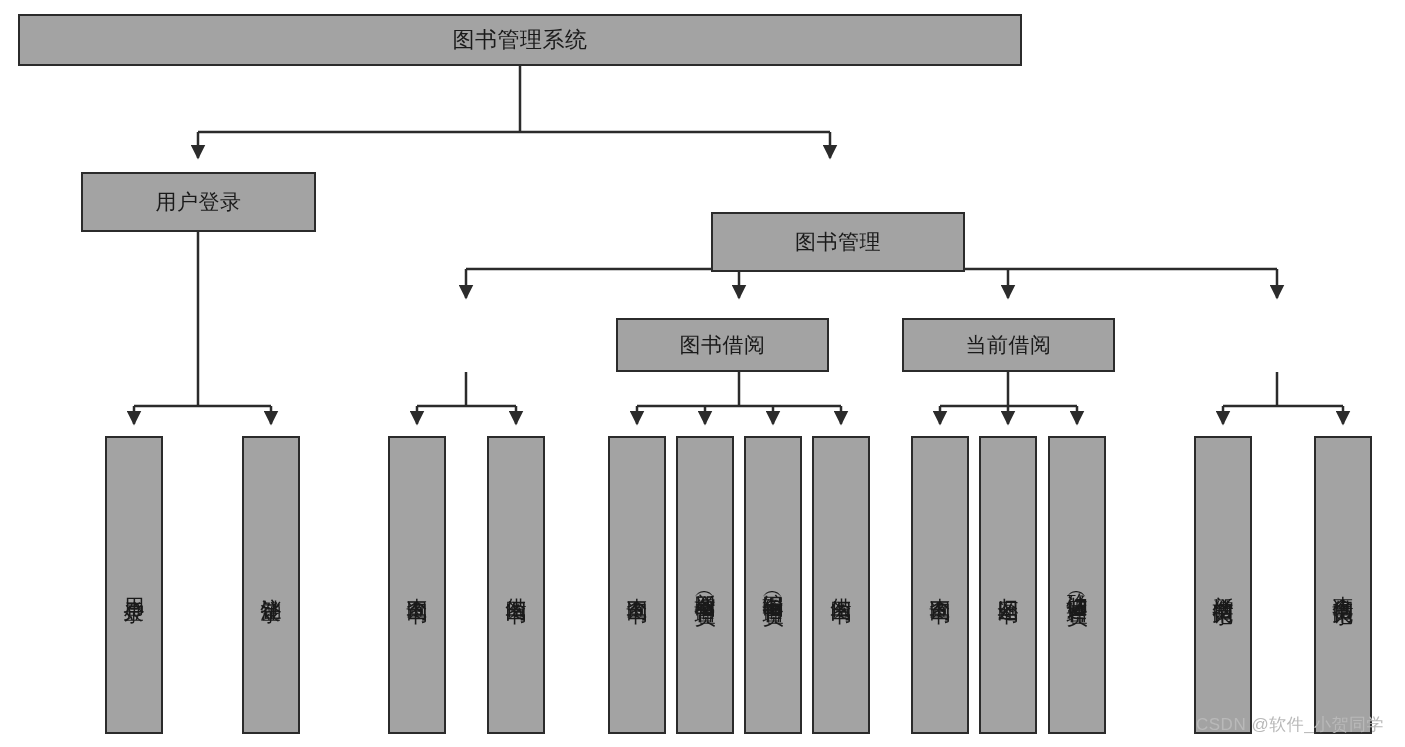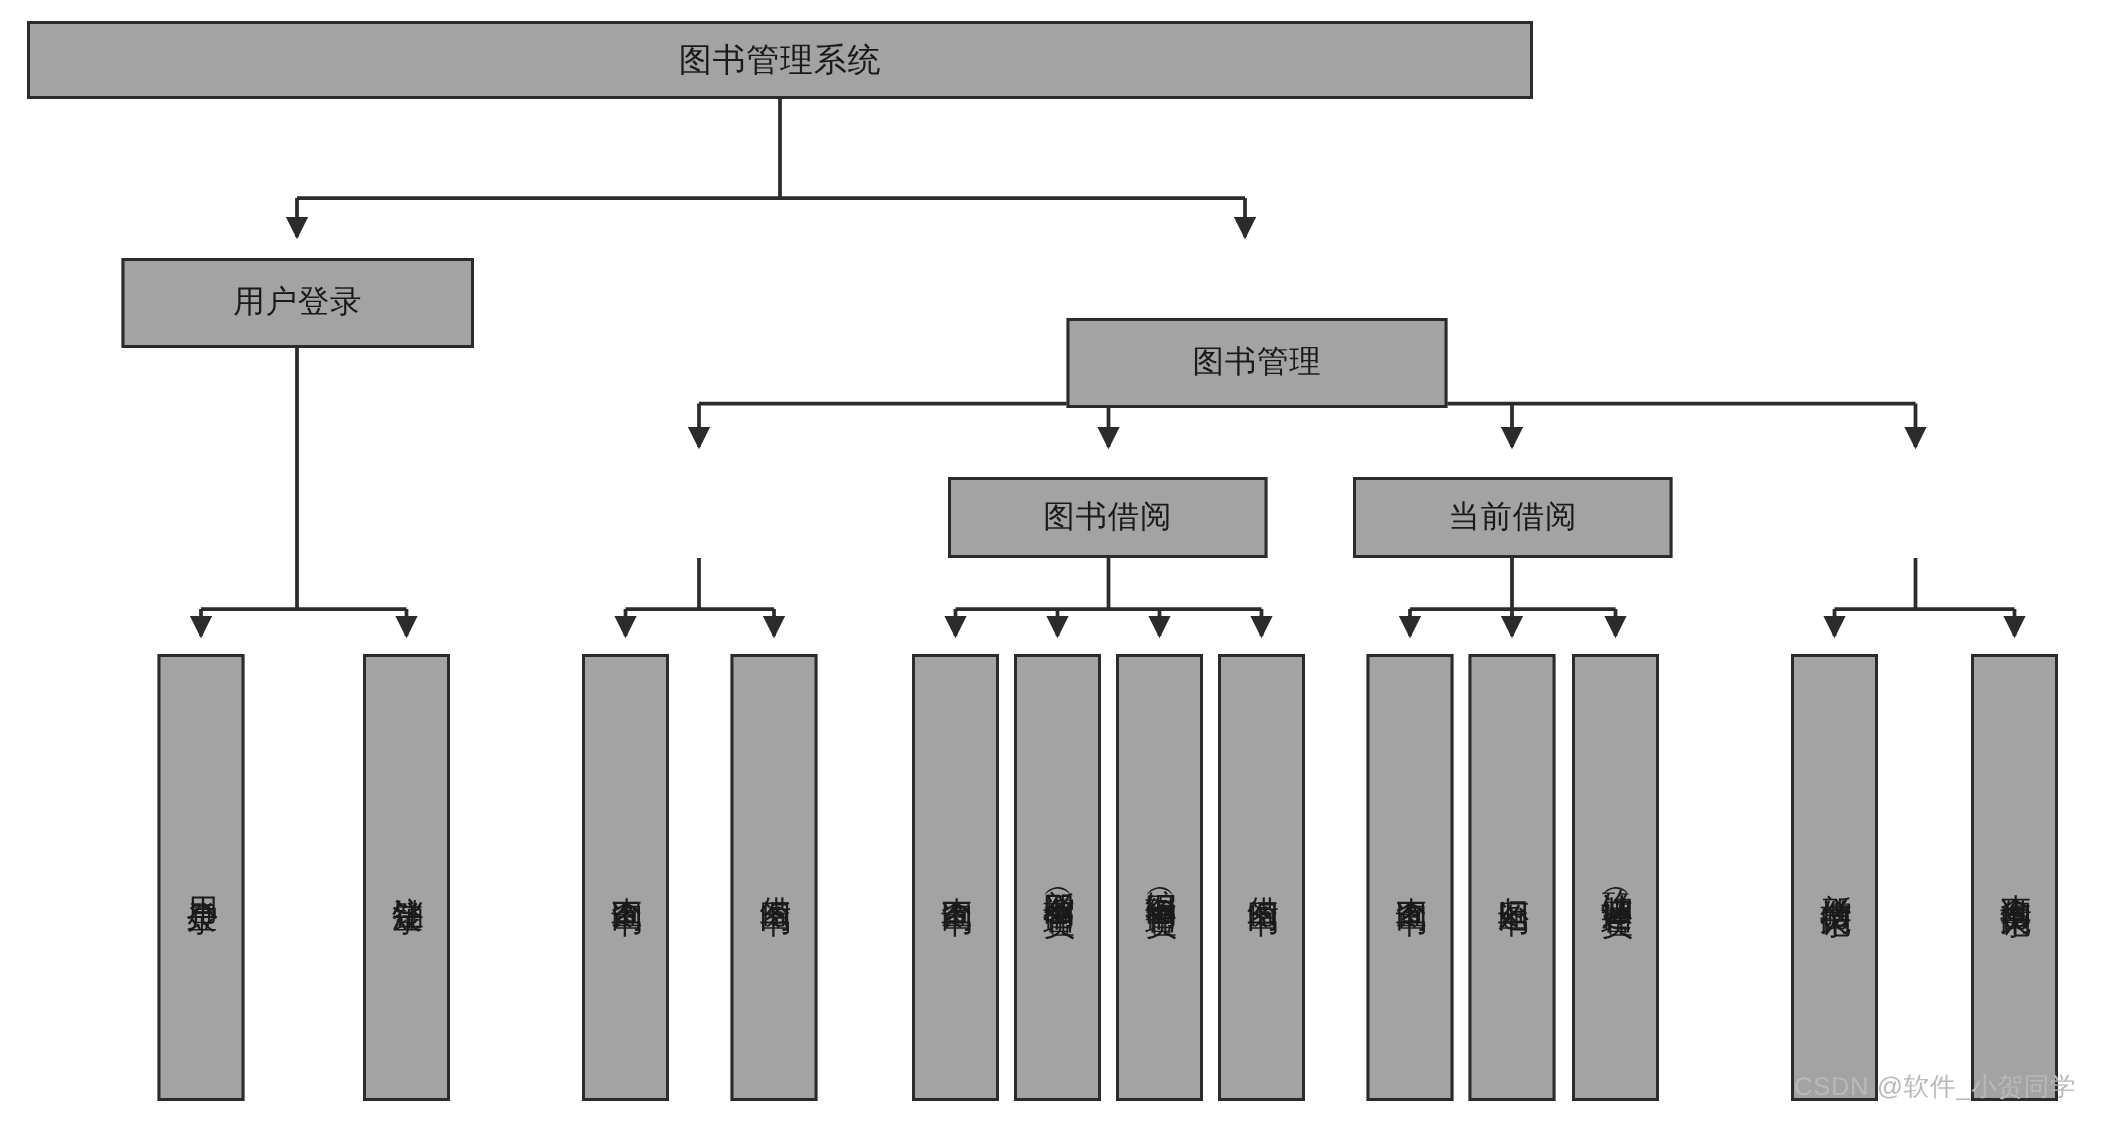--- a/index.html
+++ b/index.html
@@ -131,21 +131,21 @@
 
   <div class="node horizontal" style="left:81px; top:172px; width:235px; height:60px;">
     <span class="label">用户登录</span>
   </div>
 
   <div class="node horizontal" style="left:711px; top:172px; width:254px; height:60px;margin-top:40px;">
     <span class="label">图书管理</span>
   </div>
 
 
-  <div class="node horizontal" style="left:632px; top:318px; width:213px; height:54px;">
+  <div class="node horizontal" style="left:616px; top:318px; width:213px; height:54px;">
     <span class="label">图书借阅</span>
   </div>
 
   <div class="node horizontal" style="left:902px; top:318px; width:213px; height:54px;">
     <span class="label">当前借阅</span>
   </div>
 
 
   <div class="node vertical" style="left:105px; top:436px; width:58px; height:298px;">
     <span class="label">用户登录</span>

